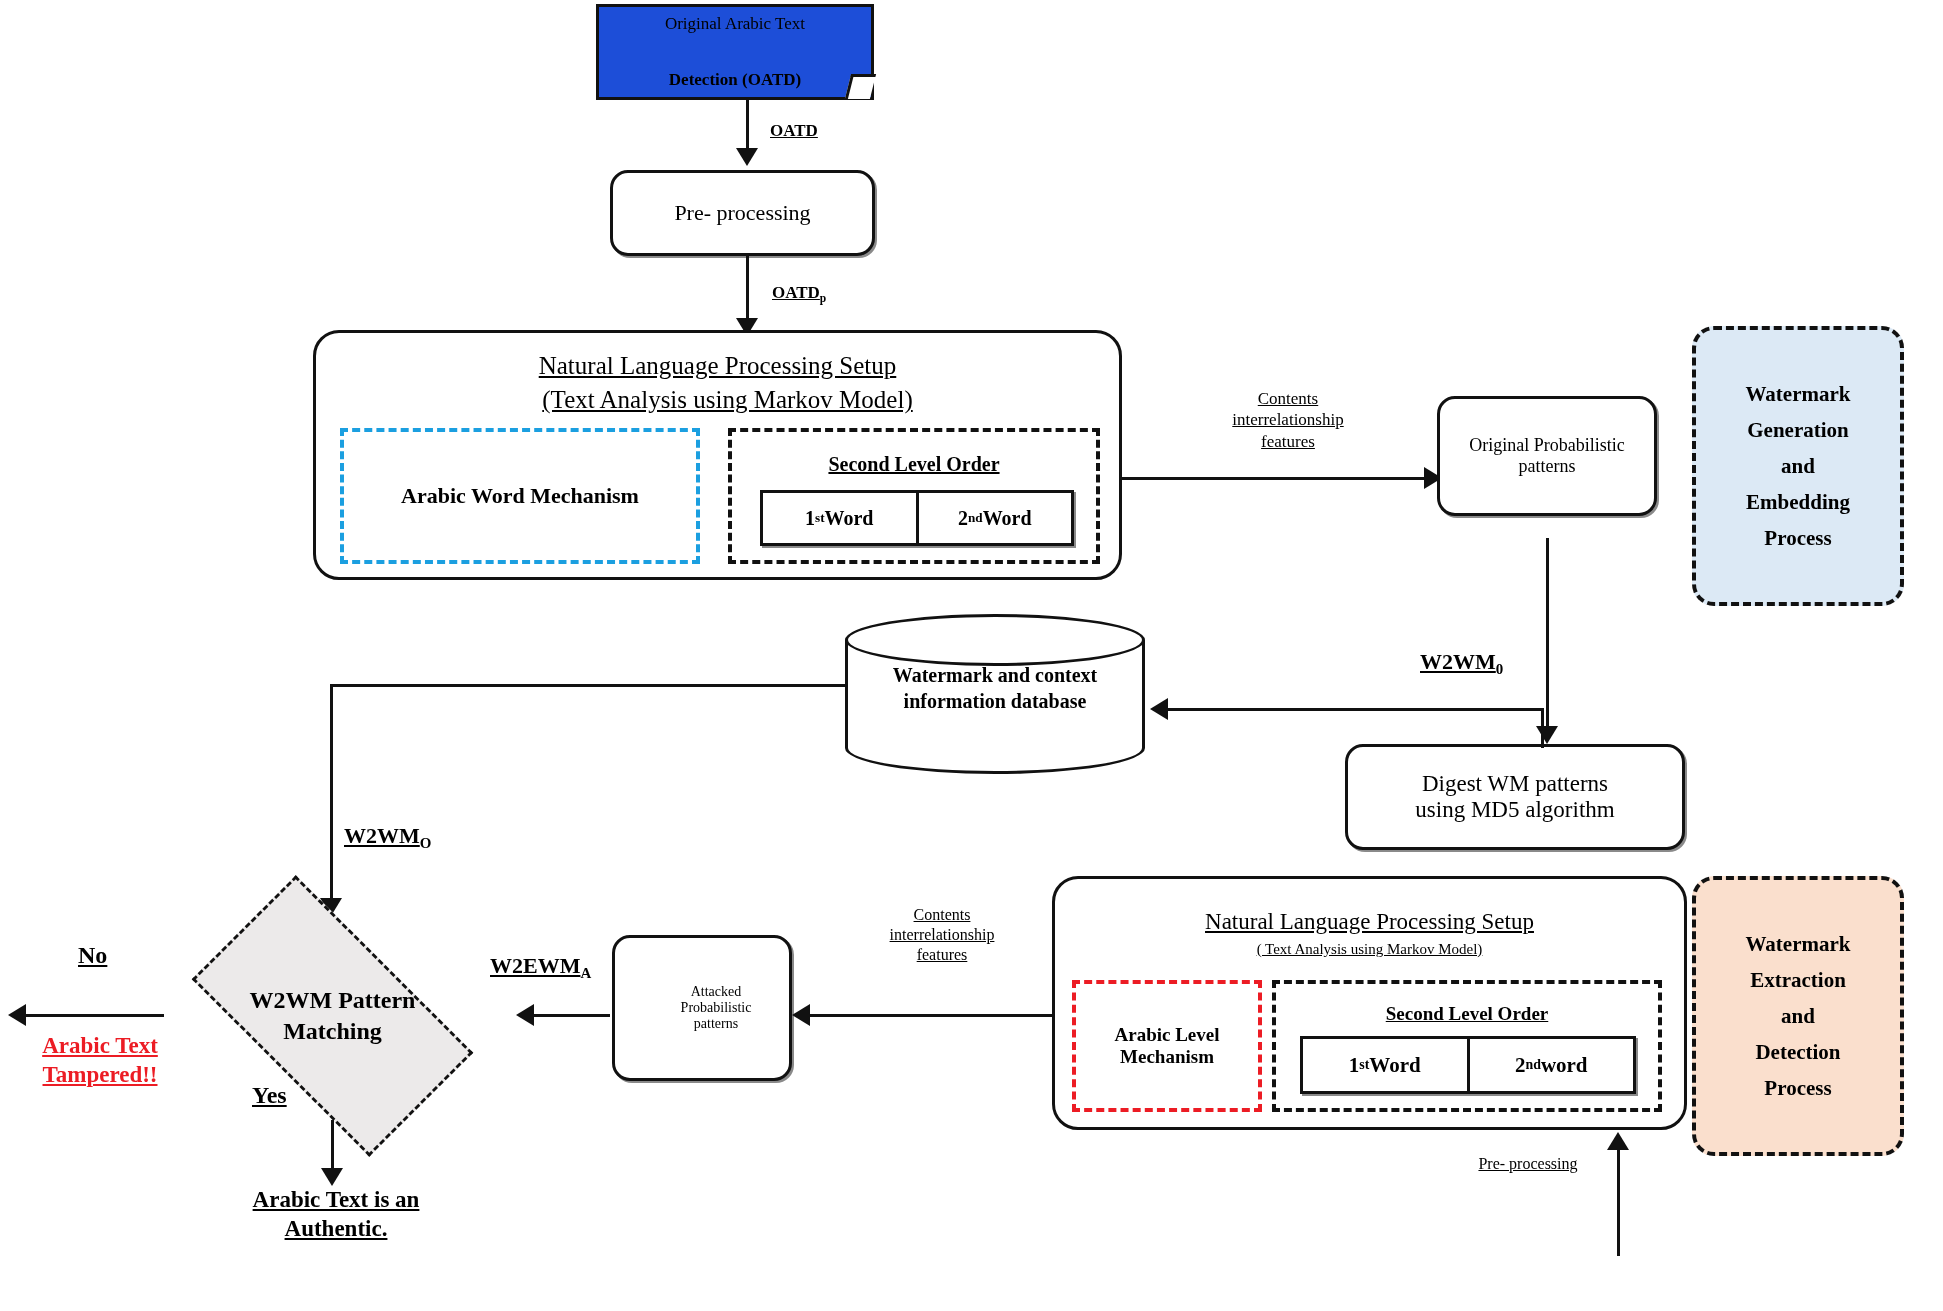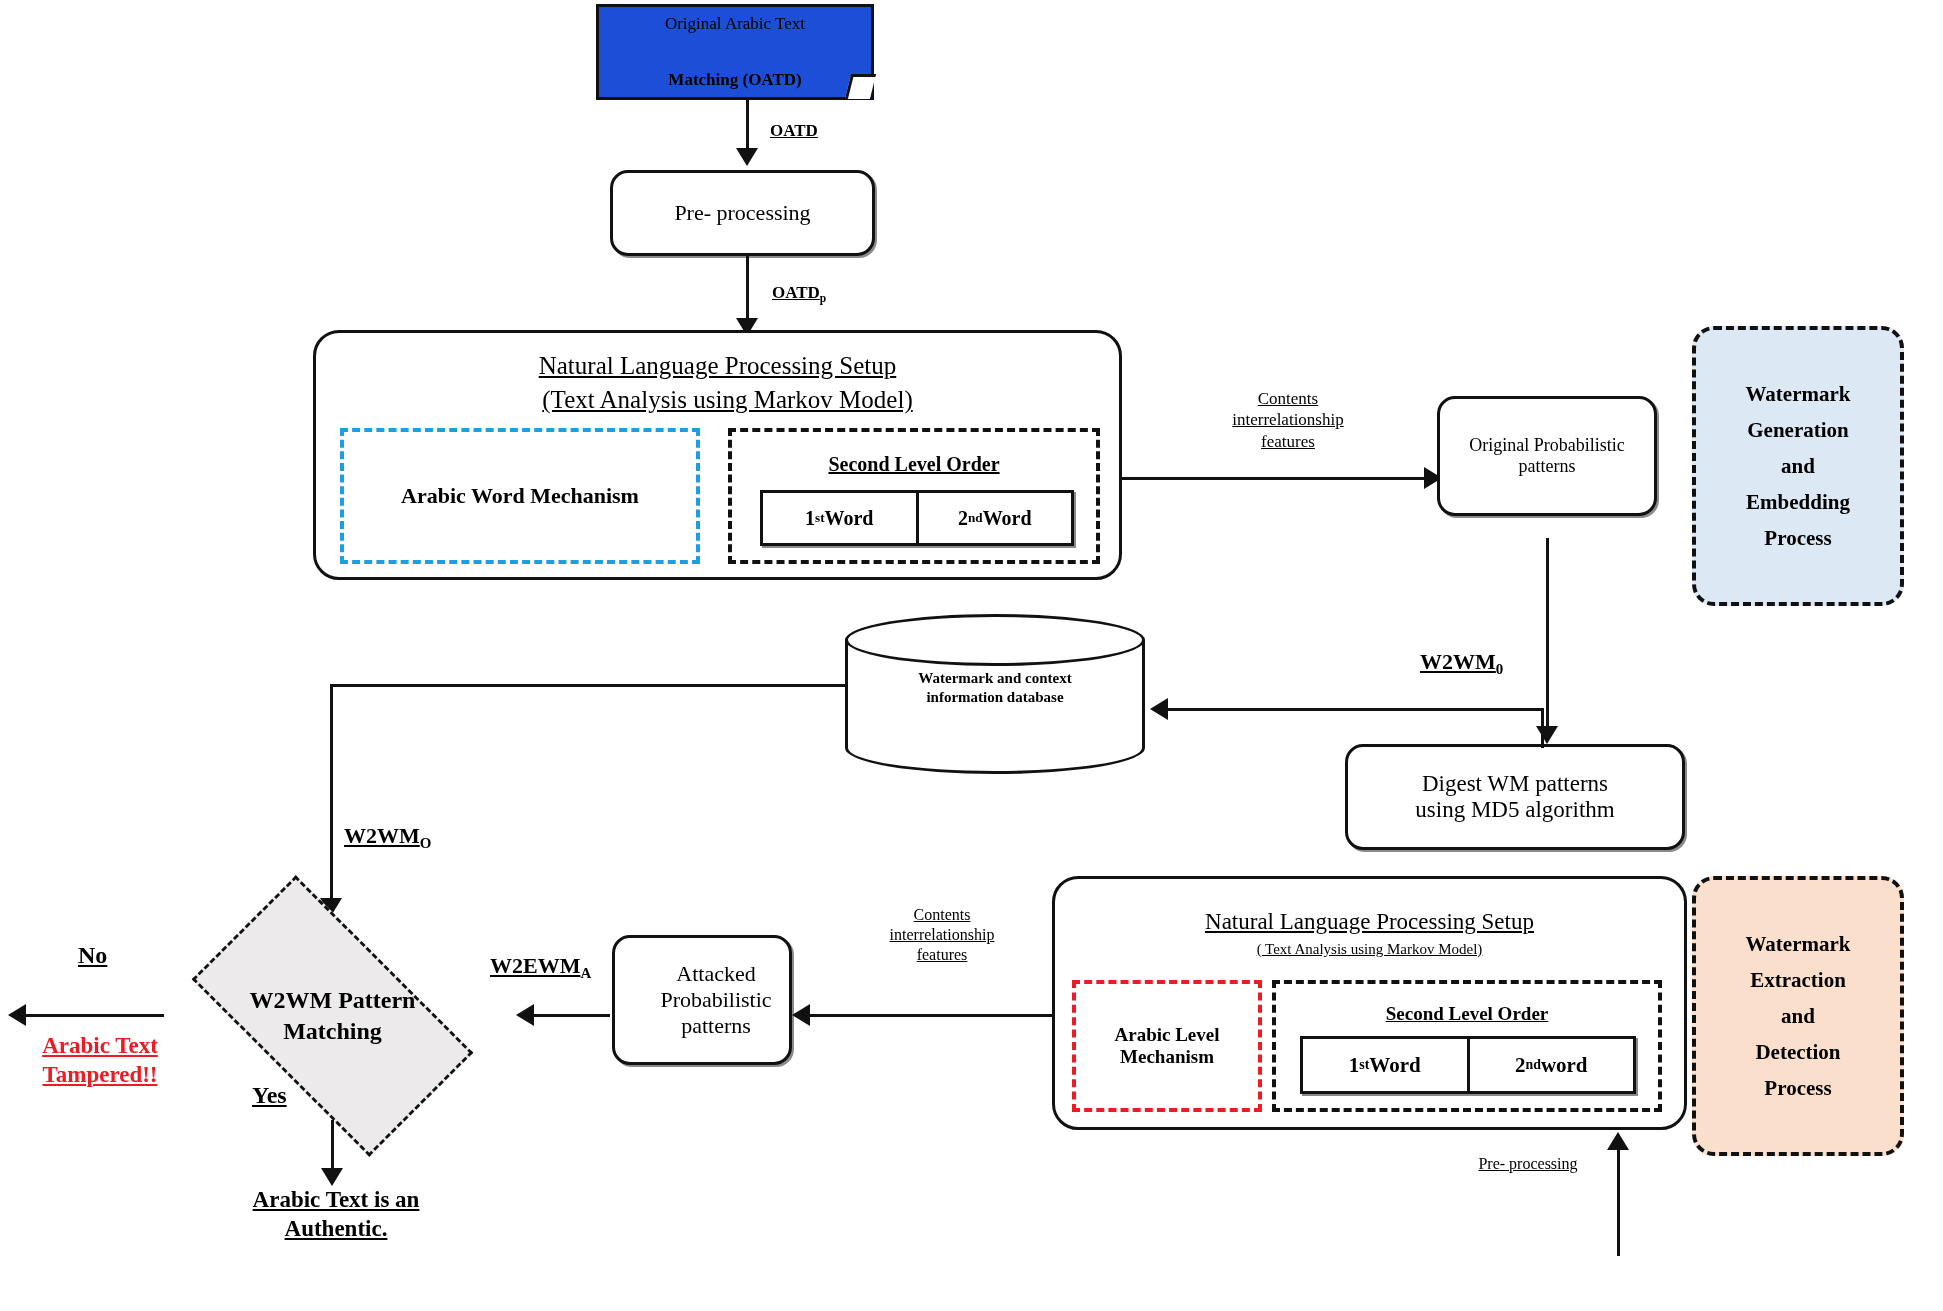--- a/index.html
+++ b/index.html
@@ -72,21 +72,21 @@
   sub{font-size:.68em;}
   sup{font-size:.66em;}
 </style>
 </head>
 <body>
 
 <div id="canvas">
 
   <div class="node doc" style="left:596px;top:4px;width:278px;height:96px;flex-direction:column;font-size:17px;">
     <div>Original Arabic Text</div>
-    <div class="b">Matching (OATD)</div>
+    <div class="b">Detection (OATD)</div>
     <span class="fold"></span>
   </div>
 
   <div class="ln lnv" style="left:746px;top:100px;height:52px;"></div>
   <div class="arr arr-d" style="left:736px;top:148px;"></div>
   <div class="lbl b" style="left:770px;top:120px;font-size:17px;">OATD</div>
 
   <div class="node proc" style="left:610px;top:170px;width:265px;height:86px;font-size:22px;">
     <span>Pre- processing</span>
   </div>
@@ -153,21 +153,21 @@
   </div>
 
   <div class="ln lnh" style="left:1164px;top:708px;width:380px;"></div>
   <div class="ln lnv" style="left:1541px;top:708px;height:40px;"></div>
   <div class="arr arr-l" style="left:1150px;top:698px;"></div>
 
   <div class="cyl" style="left:845px;top:614px;width:300px;height:160px;">
     <div class="bot"></div>
     <div class="body"></div>
     <div class="top"></div>
-    <div class="txt" style="font-size:15px;">
+    <div class="txt" style="font-size:20px;">
       <div>Watermark and context</div>
       <div>information database</div>
     </div>
   </div>
 
   <div class="ln lnh" style="left:330px;top:684px;width:518px;"></div>
   <div class="ln lnv" style="left:330px;top:684px;height:220px;"></div>
   <div class="arr arr-d" style="left:320px;top:898px;"></div>
   <div class="lbl b" style="left:344px;top:822px;font-size:22px;">
     <span>W2WM</span><sub>O</sub>
@@ -198,21 +198,21 @@
     <div>Arabic Text is an</div>
     <div>Authentic.</div>
   </div>
 
   <div class="ln lnh" style="left:530px;top:1014px;width:80px;"></div>
   <div class="arr arr-l" style="left:516px;top:1004px;"></div>
   <div class="lbl b" style="left:490px;top:952px;font-size:22px;">
     <span>W2EWM</span><sub>A</sub>
   </div>
 
-  <div class="node proc" style="left:612px;top:935px;width:180px;height:130px;flex-direction:column;font-size:22px;padding-left:28px;">
+  <div class="node proc" style="left:612px;top:935px;width:180px;height:146px;flex-direction:column;font-size:14px;padding-left:28px;">
     <div>Attacked</div>
     <div>Probabilistic</div>
     <div>patterns</div>
   </div>
 
   <div class="ln lnh" style="left:806px;top:1014px;width:248px;"></div>
   <div class="arr arr-l" style="left:792px;top:1004px;"></div>
   <div class="lbl" style="left:852px;top:905px;width:180px;font-size:16px;">
     <div>Contents</div>
     <div>interrelationship</div>

